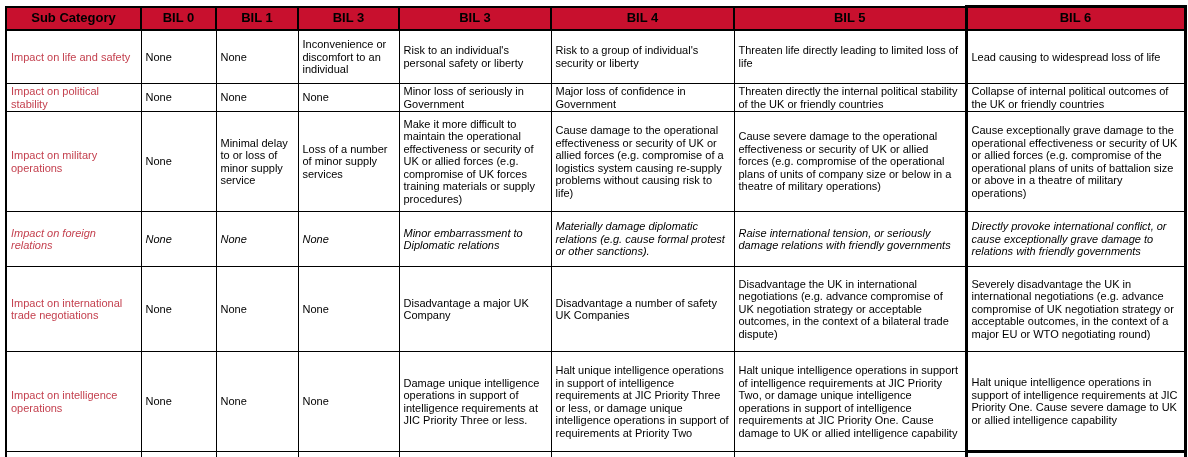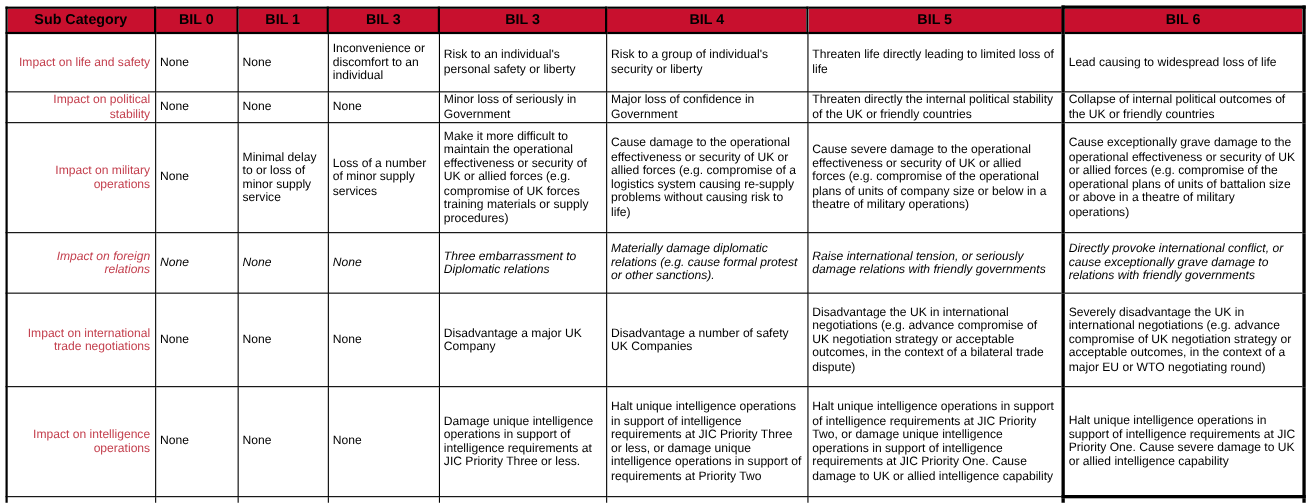--- a/index.html
+++ b/index.html
@@ -38,21 +38,20 @@
     border: 2px solid #000000;
     background: #C8102E;
     color: #000000;
     font-weight: bold;
     font-size: 13px;
     text-align: center;
     padding: 2px 2px;
   }
   td.row-label {
     color: #C4414F;
-    text-align: right;
   }
   
   th.bil6 {
     border-top: 3px solid #000000;
     border-left: 3px solid #000000;
     border-right: 3px solid #000000;
   }
   td.bil6 {
     border-left: 3px solid #000000;
     border-right: 3px solid #000000;
@@ -128,21 +127,21 @@
         <td>Cause damage to the operational effectiveness or security of UK or allied forces (e.g. compromise of a logistics system causing re-supply problems without causing risk to life)</td>
         <td>Cause severe damage to the operational effectiveness or security of UK or allied forces (e.g. compromise of the operational plans of units of company size or below in a theatre of military operations)</td>
         <td class="bil6">Cause exceptionally grave damage to the operational effectiveness or security of UK or allied forces (e.g. compromise of the operational plans of units of battalion size or above in a theatre of military operations)</td>
       </tr>
 
       <tr class="r3">
         <td class="row-label">Impact on foreign relations</td>
         <td>None</td>
         <td>None</td>
         <td>None</td>
-        <td>Three embarrassment to Diplomatic relations</td>
+        <td>Minor embarrassment to Diplomatic relations</td>
         <td>Materially damage diplomatic relations (e.g. cause formal protest or other sanctions).</td>
         <td>Raise international tension, or seriously damage relations with friendly governments</td>
         <td class="bil6">Directly provoke international conflict, or cause exceptionally grave damage to relations with friendly governments</td>
       </tr>
 
       <tr class="r4">
         <td class="row-label">Impact on international trade negotiations</td>
         <td>None</td>
         <td>None</td>
         <td>None</td>

